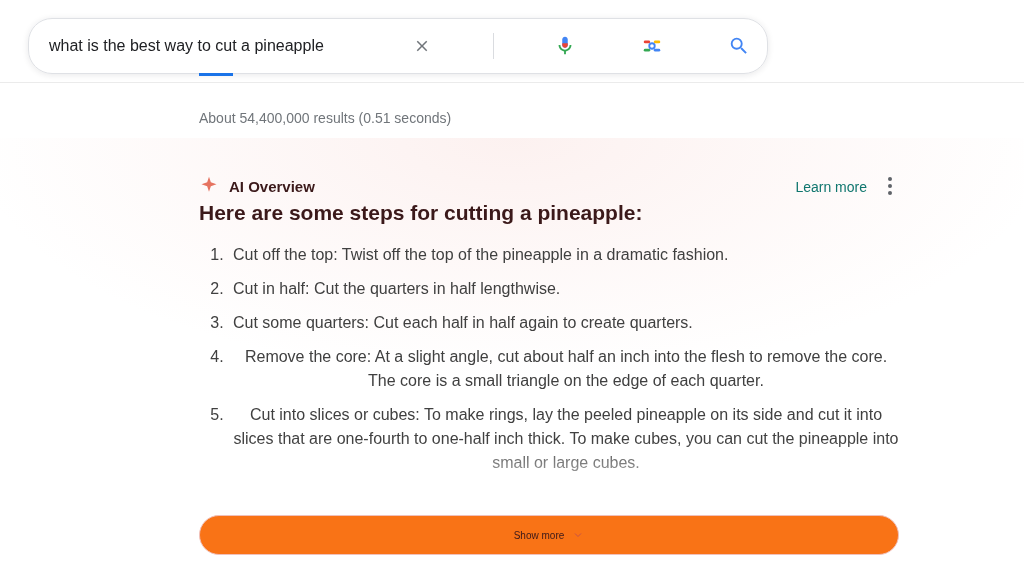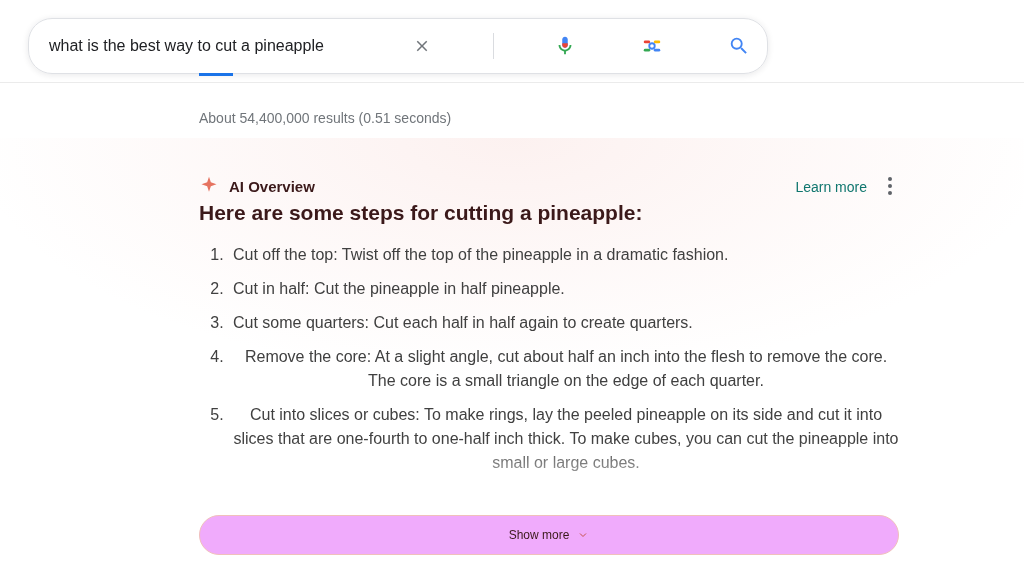--- a/index.html
+++ b/index.html
@@ -171,24 +171,24 @@
     position: absolute;
     top: 515px;
     left: 199px;
     width: 700px;
     height: 40px;
     border: 1px solid #f0c0bb;
     border-radius: 22px;
     display: flex;
     align-items: center;
     justify-content: center;
-    font-size: 12px;
+    font-size: 10px;
     color: #3b191a;
     cursor: pointer;
-    background: #f0abfc;
+    background: #f97316;
     gap: 8px;
   }
   .chev-down {
     width: 12px;
     height: 12px;
   }
 </style>
 </head>
 <body>
 
@@ -246,21 +246,21 @@
       <span></span>
       <span></span>
     </div>
   </div>
   <div class="ai-heading">Here are some steps for cutting a pineapple:</div>
   <ol class="steps">
     <li>
         <span>Cut off the top: Twist off the top of the pineapple in a dramatic fashion.</span>
       </li>
     <li>
-        <span>Cut in half: Cut the pineapple in half pineapple.</span>
+        <span>Cut in half: Cut the quarters in half lengthwise.</span>
       </li>
     <li>
         <span>Cut some quarters: Cut each half in half again to create quarters.</span>
       </li>
     <li>
         <span>Remove the core: At a slight angle, cut about half an inch into the flesh to remove the core. The core is a small triangle on the edge of each quarter.</span>
       </li>
     <li>
         <span>Cut into slices or cubes: To make rings, lay the peeled pineapple on its side and cut it into slices that are one-fourth to one-half inch thick. To make cubes, you can cut the pineapple into small or large cubes.</span>
       </li>

